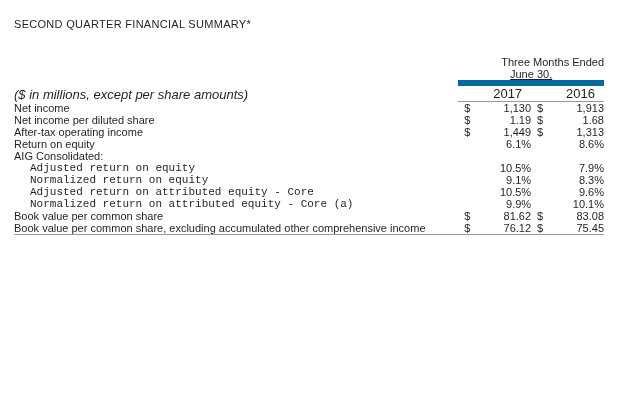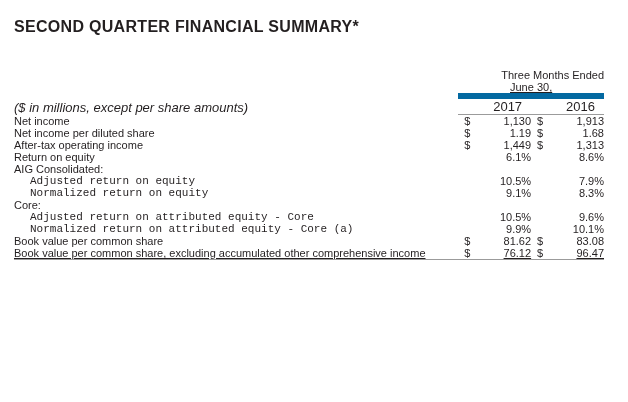--- a/index.html
+++ b/index.html
@@ -15,24 +15,24 @@
     overflow: hidden;
   }
   .page {
     position: relative;
     width: 628px;
     height: 402px;
     box-sizing: border-box;
     padding: 18px 24px 0 14px;
   }
   .doc-title {
-    font-size: 16px;
-    font-weight: bold;
+    font-size: 11px;
+    font-weight: normal;
     letter-spacing: 0.3px;
-    margin: 0 0 33px 0;
+    margin: 0 0 26px 0;
     color: #231f20;
   }
   table.fin {
     width: 100%;
     border-collapse: collapse;
     font-size: 11px;
   }
   table.fin td, table.fin th {
     padding: 0;
     vertical-align: bottom;
@@ -89,21 +89,20 @@
   .num .cur {
     float: left;
     padding-left: 6px;
   }
   .hdr-underline td.u {
     border-bottom: 6px solid #0369a1;
     text-decoration: underline;
   }
   .bottom-rule td {
     border-bottom: 1px solid #9b9b9b;
-    text-decoration: underline;
   }
 </style>
 </head>
 <body>
 
 <div class="page">
 
   <div class="doc-title">SECOND QUARTER FINANCIAL SUMMARY*</div>
 
   <table class="fin">
@@ -161,40 +160,35 @@
           <td class="row-label indent1">Adjusted return on equity</td>
           <td class="num"><span>10.5%</span></td>
           <td class="num"><span>7.9%</span></td>
         </tr>
         <tr>
           <td class="row-label indent1">Normalized return on equity</td>
           <td class="num"><span>9.1%</span></td>
           <td class="num"><span>8.3%</span></td>
         </tr>
         <tr>
-          <td class="row-label">Core:</td>
-          <td class="num"><span></span></td>
-          <td class="num"><span></span></td>
-        </tr>
-        <tr>
           <td class="row-label indent1">Adjusted return on attributed equity - Core</td>
           <td class="num"><span>10.5%</span></td>
           <td class="num"><span>9.6%</span></td>
         </tr>
         <tr>
           <td class="row-label indent1">Normalized return on attributed equity - Core (a)</td>
           <td class="num"><span>9.9%</span></td>
           <td class="num"><span>10.1%</span></td>
         </tr>
         <tr>
           <td class="row-label">Book value per common share</td>
           <td class="num"><span class="cur">$</span><span>81.62</span></td>
           <td class="num"><span class="cur">$</span><span>83.08</span></td>
         </tr>
         <tr class="bottom-rule">
           <td class="row-label">Book value per common share, excluding accumulated other comprehensive income</td>
           <td class="num"><span class="cur">$</span><span>76.12</span></td>
-          <td class="num"><span class="cur">$</span><span>96.47</span></td>
+          <td class="num"><span class="cur">$</span><span>75.45</span></td>
         </tr>
       </tbody>
   </table>
 
 </div>
 
 </body></html>

